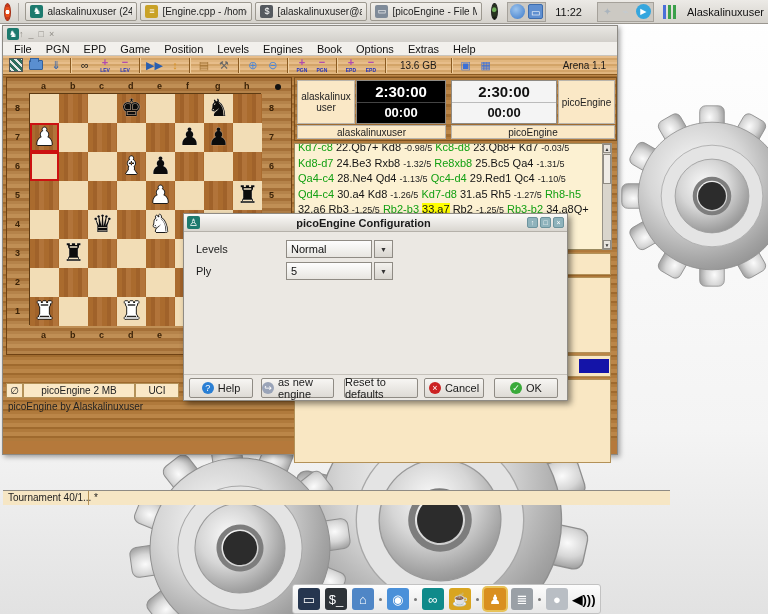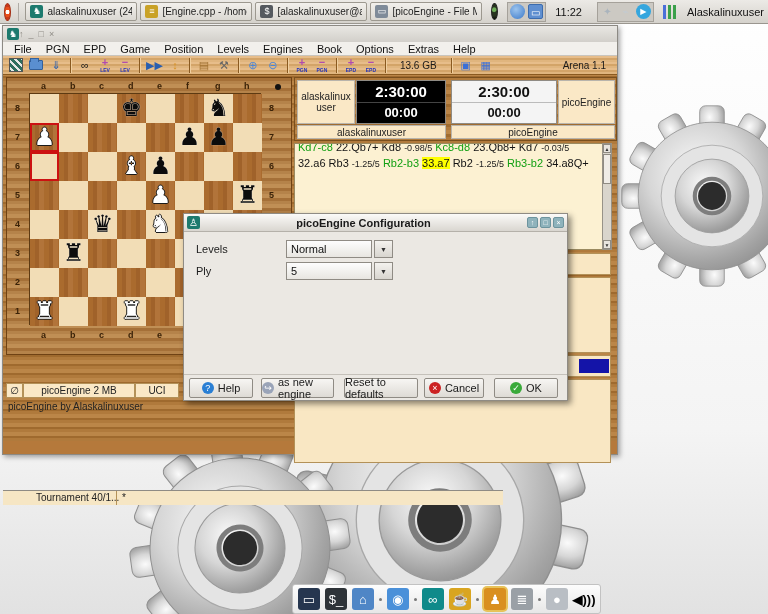--- a/index.html
+++ b/index.html
@@ -99,22 +99,22 @@
   .scr-btn { position:absolute; left:0; width:8px; height:9px; background:#e8e5df; border:1px solid #8f8b82; font-size:5px;
     line-height:8px; text-align:center; color:#333; }
   .scr-thumb { position:absolute; left:0; top:10px; width:8px; height:30px; background:#efece6; border:1px solid #8f8b82; }
 
   .bluebar { position:absolute; left:576px; top:284px; width:30px; height:14px; background:#1414a8; }
 
   .engrow { position:absolute; display:flex; font-size:10px; color:#222; }
   .engcell { background:#fae8c6; border:1px solid #b39158; height:15px; display:flex; align-items:center; justify-content:center; }
   .engdesc { position:absolute; font-size:10px; color:#222; }
 
-  .statusbar { position:absolute; left:0; top:415px; width:500px; height:15px; background:#f6e6c4; border-top:1px solid #8f8b84;
-    display:flex; font-size:10px; color:#222;padding-left:28px; }
+  .statusbar { position:absolute; left:0; top:415px; width:667px; height:15px; background:#f6e6c4; border-top:1px solid #8f8b84;
+    display:flex; font-size:10px; color:#222; }
   .statcell { border-right:1px solid #b39158; padding:1px 5px; white-space:nowrap; }
 
   
   .dialog { position:absolute; left:183px; top:213px; width:385px; height:188px; z-index:4;
     background:#ebe8e3; border:1px solid #8f8b84; box-shadow:3px 3px 6px rgba(0,0,0,.45); }
   .dlg-title { position:absolute; left:0; top:0; width:100%; height:18px;
     background:linear-gradient(#fbfaf8,#d9d6d0); border-bottom:1px solid #b5b1aa; display:flex; align-items:center; padding:0 3px; }
   .dlg-ico { width:13px; height:13px; background:#1d7a6e; color:#fff; font-size:10px; line-height:13px; text-align:center; border-radius:2px; }
   .dlg-title-text { flex:1; text-align:center; font-size:11px; font-weight:bold; color:#1a1a1a; }
   .dlg-ctrls { display:flex; gap:2px; }
@@ -451,20 +451,23 @@
           <div class="cktime ck-white" style="border-top:none;">2:30:00</div>
           <div class="cktime ck-white" style="font-size:13px;">00:00</div>
         </div>
         <div class="ckname" style="left:263px;top:2px;width:57px;height:44px;">picoEngine</div>
         <div class="cklabel" style="left:156px;top:47px;width:164px;height:14px;">picoEngine</div>
       </div>
 
       <div class="movelist" id="movelist" style="padding-top: 0px;">
           <div style="margin-top: -4px;">
             <div class="mvline"><span class="mv-e">Kd7-c8</span> <span class="mv-b">22.Qb7+ Kd8</span> <span class="mv-s">-0.98/5</span> <span class="mv-e">Kc8-d8</span> <span class="mv-b">23.Qb8+ Kd7</span> <span class="mv-s">-0.03/5</span> </div>
+            <div class="mvline"><span class="mv-e">Kd8-d7</span> <span class="mv-b">24.Be3 Rxb8</span> <span class="mv-s">-1.32/5</span> <span class="mv-e">Re8xb8</span> <span class="mv-b">25.Bc5 Qa4</span> <span class="mv-s">-1.31/5</span> </div>
+            <div class="mvline"><span class="mv-e">Qa4-c4</span> <span class="mv-b">28.Ne4 Qd4</span> <span class="mv-s">-1.13/5</span> <span class="mv-e">Qc4-d4</span> <span class="mv-b">29.Red1 Qc4</span> <span class="mv-s">-1.10/5</span> </div>
+            <div class="mvline"><span class="mv-e">Qd4-c4</span> <span class="mv-b">30.a4 Kd8</span> <span class="mv-s">-1.26/5</span> <span class="mv-e">Kd7-d8</span> <span class="mv-b">31.a5 Rh5</span> <span class="mv-s">-1.27/5</span> <span class="mv-e">Rh8-h5</span> </div>
             <div class="mvline"><span class="mv-b">32.a6 Rb3</span> <span class="mv-s">-1.25/5</span> <span class="mv-e">Rb2-b3</span> <span class="mv-h">33.a7</span> <span class="mv-b">Rb2</span> <span class="mv-s">-1.25/5</span> <span class="mv-e">Rb3-b2</span> <span class="mv-b">34.a8Q+</span> </div>
           </div>
         </div>
       <div class="scroll">
         <div class="scr-btn" style="top:0;">▲</div>
         <div class="scr-thumb"></div>
         <div class="scr-btn" style="bottom:0;">▼</div>
       </div>
 
       <div class="panel" style="left:291px;top:178px;width:317px;height:22px;"></div>

